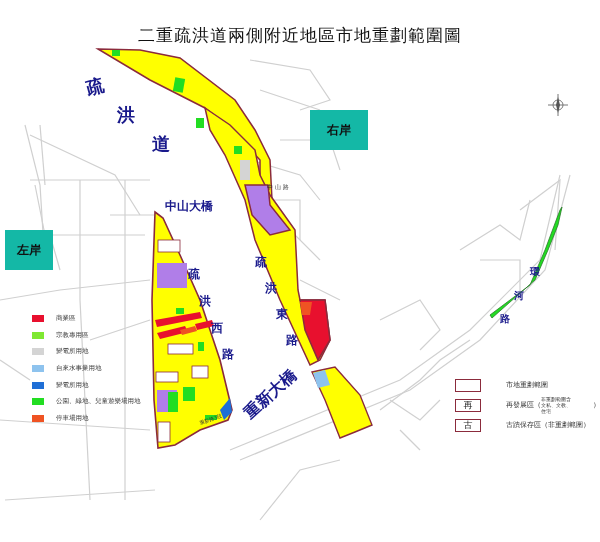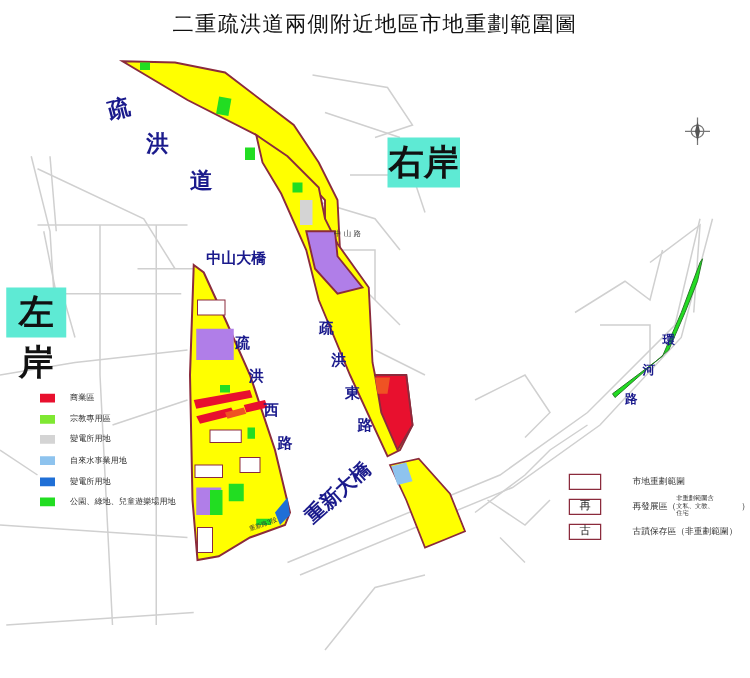--- a/index.html
+++ b/index.html
@@ -1,19 +1,19 @@
 <!DOCTYPE html>
 <html><head>
 <meta charset="utf-8">
 <style>
   html,body{margin:0;padding:0;background:#fff;}
   body{width:600px;height:542px;position:relative;overflow:hidden;font-family:"DejaVu Sans",sans-serif;}
-  .title{position:absolute;top:8px;left:0;width:600px;text-align:center;font-family:"DejaVu Serif",serif;font-size:17px;color:#111;letter-spacing:1px;}
+  .title{position:absolute;top:24px;left:0;width:600px;text-align:center;font-family:"DejaVu Serif",serif;font-size:17px;color:#111;letter-spacing:1px;}
   svg.map{position:absolute;left:0;top:0;}
-  .bank{position:absolute;background:#5eead4;color:#111;font-size:28px;font-weight:bold;text-align:center;line-height:40px;}
+  .bank{position:absolute;background:#14b8a6;color:#111;font-size:12px;font-weight:bold;text-align:center;line-height:40px;}
   .lbl{position:absolute;color:#1a1a8c;font-family:"DejaVu Serif",serif;font-weight:bold;}
   .legend{position:absolute;left:32px;top:310px;width:150px;}
   .leg-row{display:flex;align-items:center;height:16.7px;}
   .swatch{width:12px;height:7px;margin-right:12px;flex:none;}
   .leg-text{font-size:6.5px;color:#333;white-space:nowrap;}
   .legend2{position:absolute;left:455px;top:375px;width:145px;}
   .leg2-row{display:flex;align-items:center;height:20px;}
   .box{width:24px;height:11px;border:1.3px solid #8b2b3c;margin-right:6px;font-size:9px;text-align:center;line-height:11px;font-family:"DejaVu Serif",serif;color:#222;flex:none;}
   .leg2-text{font-size:7px;color:#333;white-space:nowrap;margin-left:19px;}
   .leg2-small{font-size:5px;color:#333;line-height:6px;}
@@ -157,20 +157,24 @@
       <span class="leg-text">自來水事業用地</span>
     </div>
   <div class="leg-row">
       <span class="swatch" style="background:#1f6fd6"></span>
       <span class="leg-text">變電所用地</span>
     </div>
   <div class="leg-row">
       <span class="swatch" style="background:#22dd22"></span>
       <span class="leg-text">公園、綠地、兒童遊樂場用地</span>
     </div>
+  <div class="leg-row">
+      <span class="swatch" style="background:#ef5323"></span>
+      <span class="leg-text">停車場用地</span>
+    </div>
 </div>
 
 <div class="legend2">
   <div class="leg2-row">
     <span class="box"></span>
     <span class="leg2-text">市地重劃範圍</span>
   </div>
   <div class="leg2-row">
     <span class="box">再</span>
     <span class="leg2-text">再發展區（</span>

